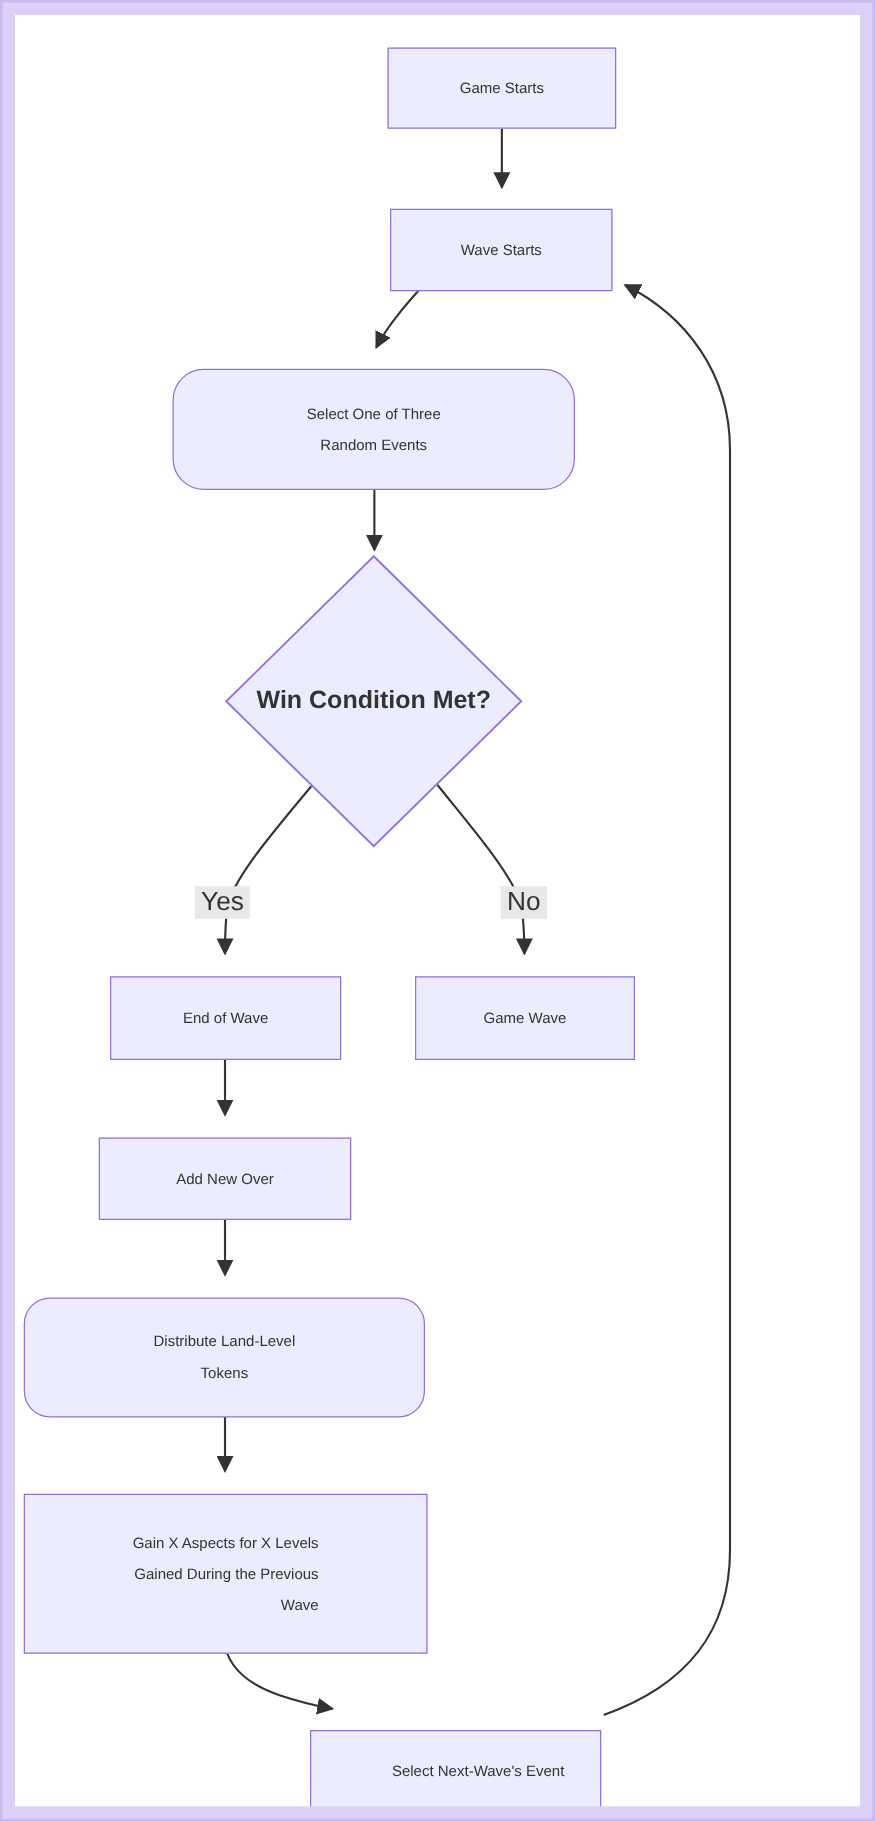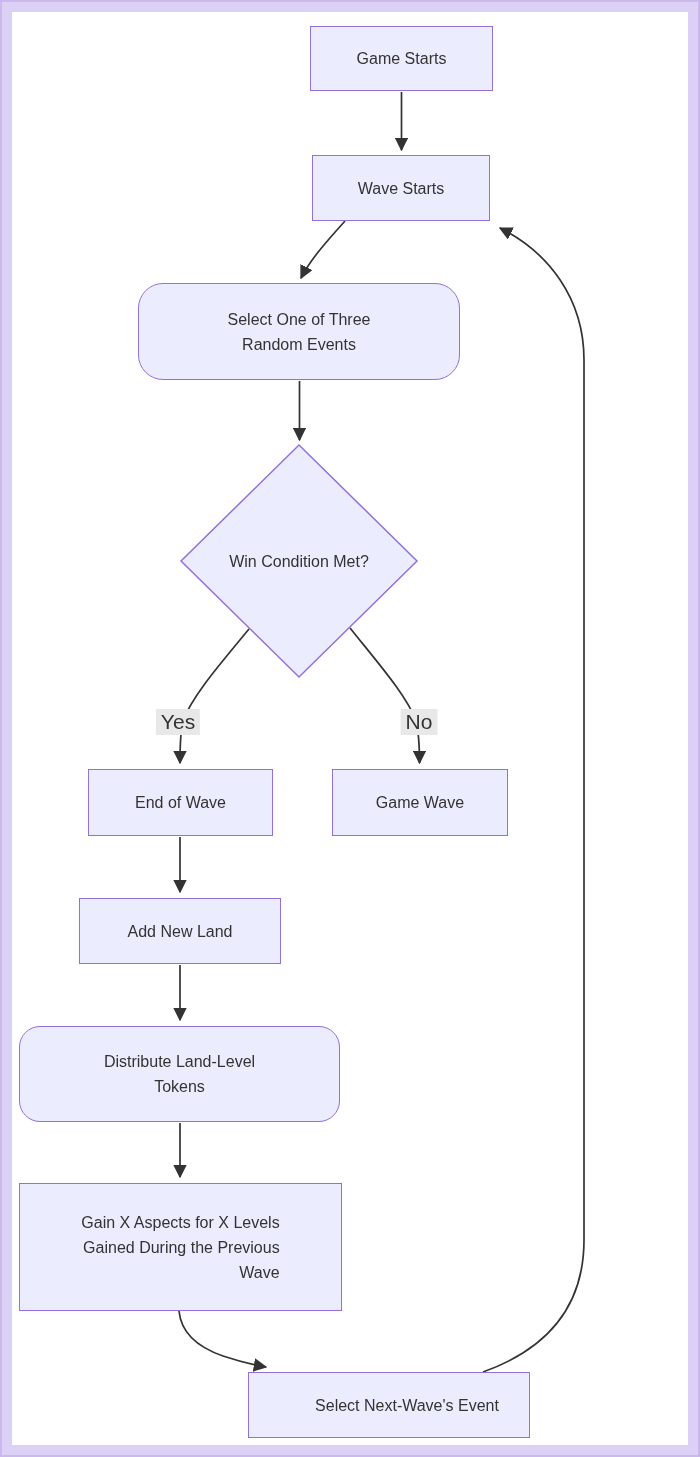--- a/index.html
+++ b/index.html
@@ -34,34 +34,36 @@
   .node {
     position: absolute;
     box-sizing: border-box;
     background: #ECECFF;
     border: 1.5px solid #9370DB;
     display: flex;
     align-items: center;
     justify-content: center;
     text-align: center;
     color: #333333;
-    font-size: 16px;
+    font-size: 12px;
     line-height: 25px;
     white-space: pre-line;
     z-index: 10;
+    margin-top: 12px;
   }
   .diamond-label {
     position: absolute;
     transform: translate(-50%, -50%);
     width: 220px;
     text-align: center;
     color: #333333;
-    font-size: 16px;
+    font-size: 20px;
     line-height: 25px;
     z-index: 11;
+    font-weight: bold;
   }
   .edge-label {
     position: absolute;
     transform: translateX(-50%);
     background: #e8e8e8;
     color: #333333;
     font-size: 21px;
     line-height: 20px;
     padding: 3px 5px;
     z-index: 12;
@@ -114,35 +116,35 @@
 
   <div class="node" style="left:88px; top:769px; width:185px; height:67px;">
     <span>End of Wave</span>
   </div>
 
   <div class="node" style="left:332px; top:769px; width:176px; height:67px;">
     <span>Game Wave</span>
   </div>
 
   <div class="node" style="left:79px; top:898px; width:202px; height:66px;">
-    <span>Add New Land</span>
+    <span>Add New Over</span>
   </div>
 
   <div class="node" style="left:19px; top:1026px; width:321px; height:96px;border-radius:21px;">
     <span>Distribute Land-Level
 Tokens</span>
   </div>
 
   <div class="node" style="left:19px; top:1183px; width:323px; height:128px;text-align:right;">
     <span>Gain X Aspects for X Levels
 Gained During the Previous
 Wave</span>
   </div>
 
-  <div class="node" style="left:248px; top:1372px; width:282px; height:66px;padding-left:36px;">
+  <div class="node" style="left:248px; top:1372px; width:233px; height:66px;padding-left:36px;">
     <span>Select Next-Wave's Event</span>
   </div>
 
   <div class="edge-label" style="left:178px; top:709px;">Yes</div>
 
   <div class="edge-label" style="left:419px; top:709px;">No</div>
 
   <div class="frame"></div>
   <div class="frame-outer"></div>
 </div>

